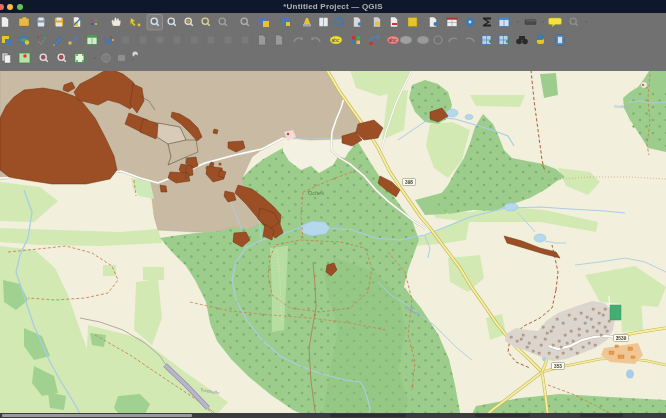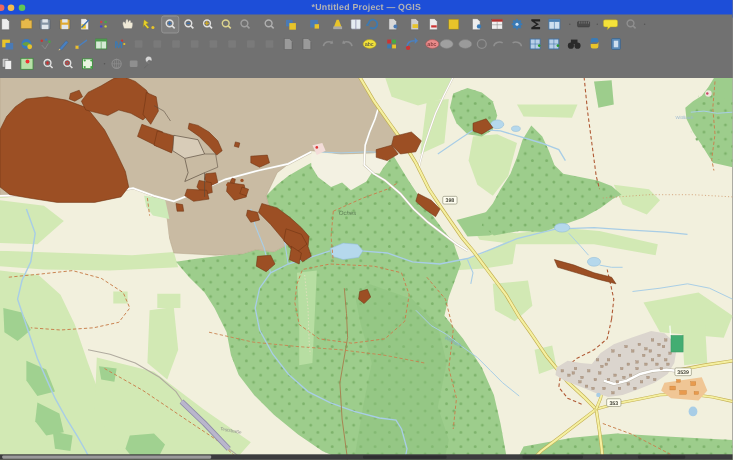--- a/index.html
+++ b/index.html
@@ -1,15 +1,15 @@
 <!DOCTYPE html>
 <html><head><meta charset="utf-8">
 <style>
 html,body{margin:0;padding:0;width:666px;height:418px;overflow:hidden;background:#717171;font-family:"Liberation Sans",sans-serif;}
-#titlebar{position:absolute;left:0;top:0;width:666px;height:16px;background:#1d4ed8;}
+#titlebar{position:absolute;left:0;top:0;width:666px;height:16px;background:#0f172a;}
 #titlebar .t{position:absolute;left:0;right:0;top:2px;text-align:center;font-size:8px;font-weight:bold;color:#b3b3b3;letter-spacing:0.2px;}
 .tl{position:absolute;border-radius:50%;width:6px;height:6px;top:4px;}
 #toolbar{position:absolute;left:0;top:13px;width:666px;height:58px;}
 #map{position:absolute;left:0;top:71px;width:666px;height:347px;}
 #statusbar{position:absolute;left:0;top:413px;width:666px;height:5px;background:#3c3c3e;}
 #locator{position:absolute;left:2px;top:414px;width:190px;height:3px;background:#9a9a9a;border-radius:1px;}
 .sbtn{position:absolute;top:414px;height:3px;background:#2e2e30;border-radius:1px;}
 </style></head><body>
 <div id="titlebar">
   <div class="tl" style="left:-2px;background:#ed6a5e"></div>

